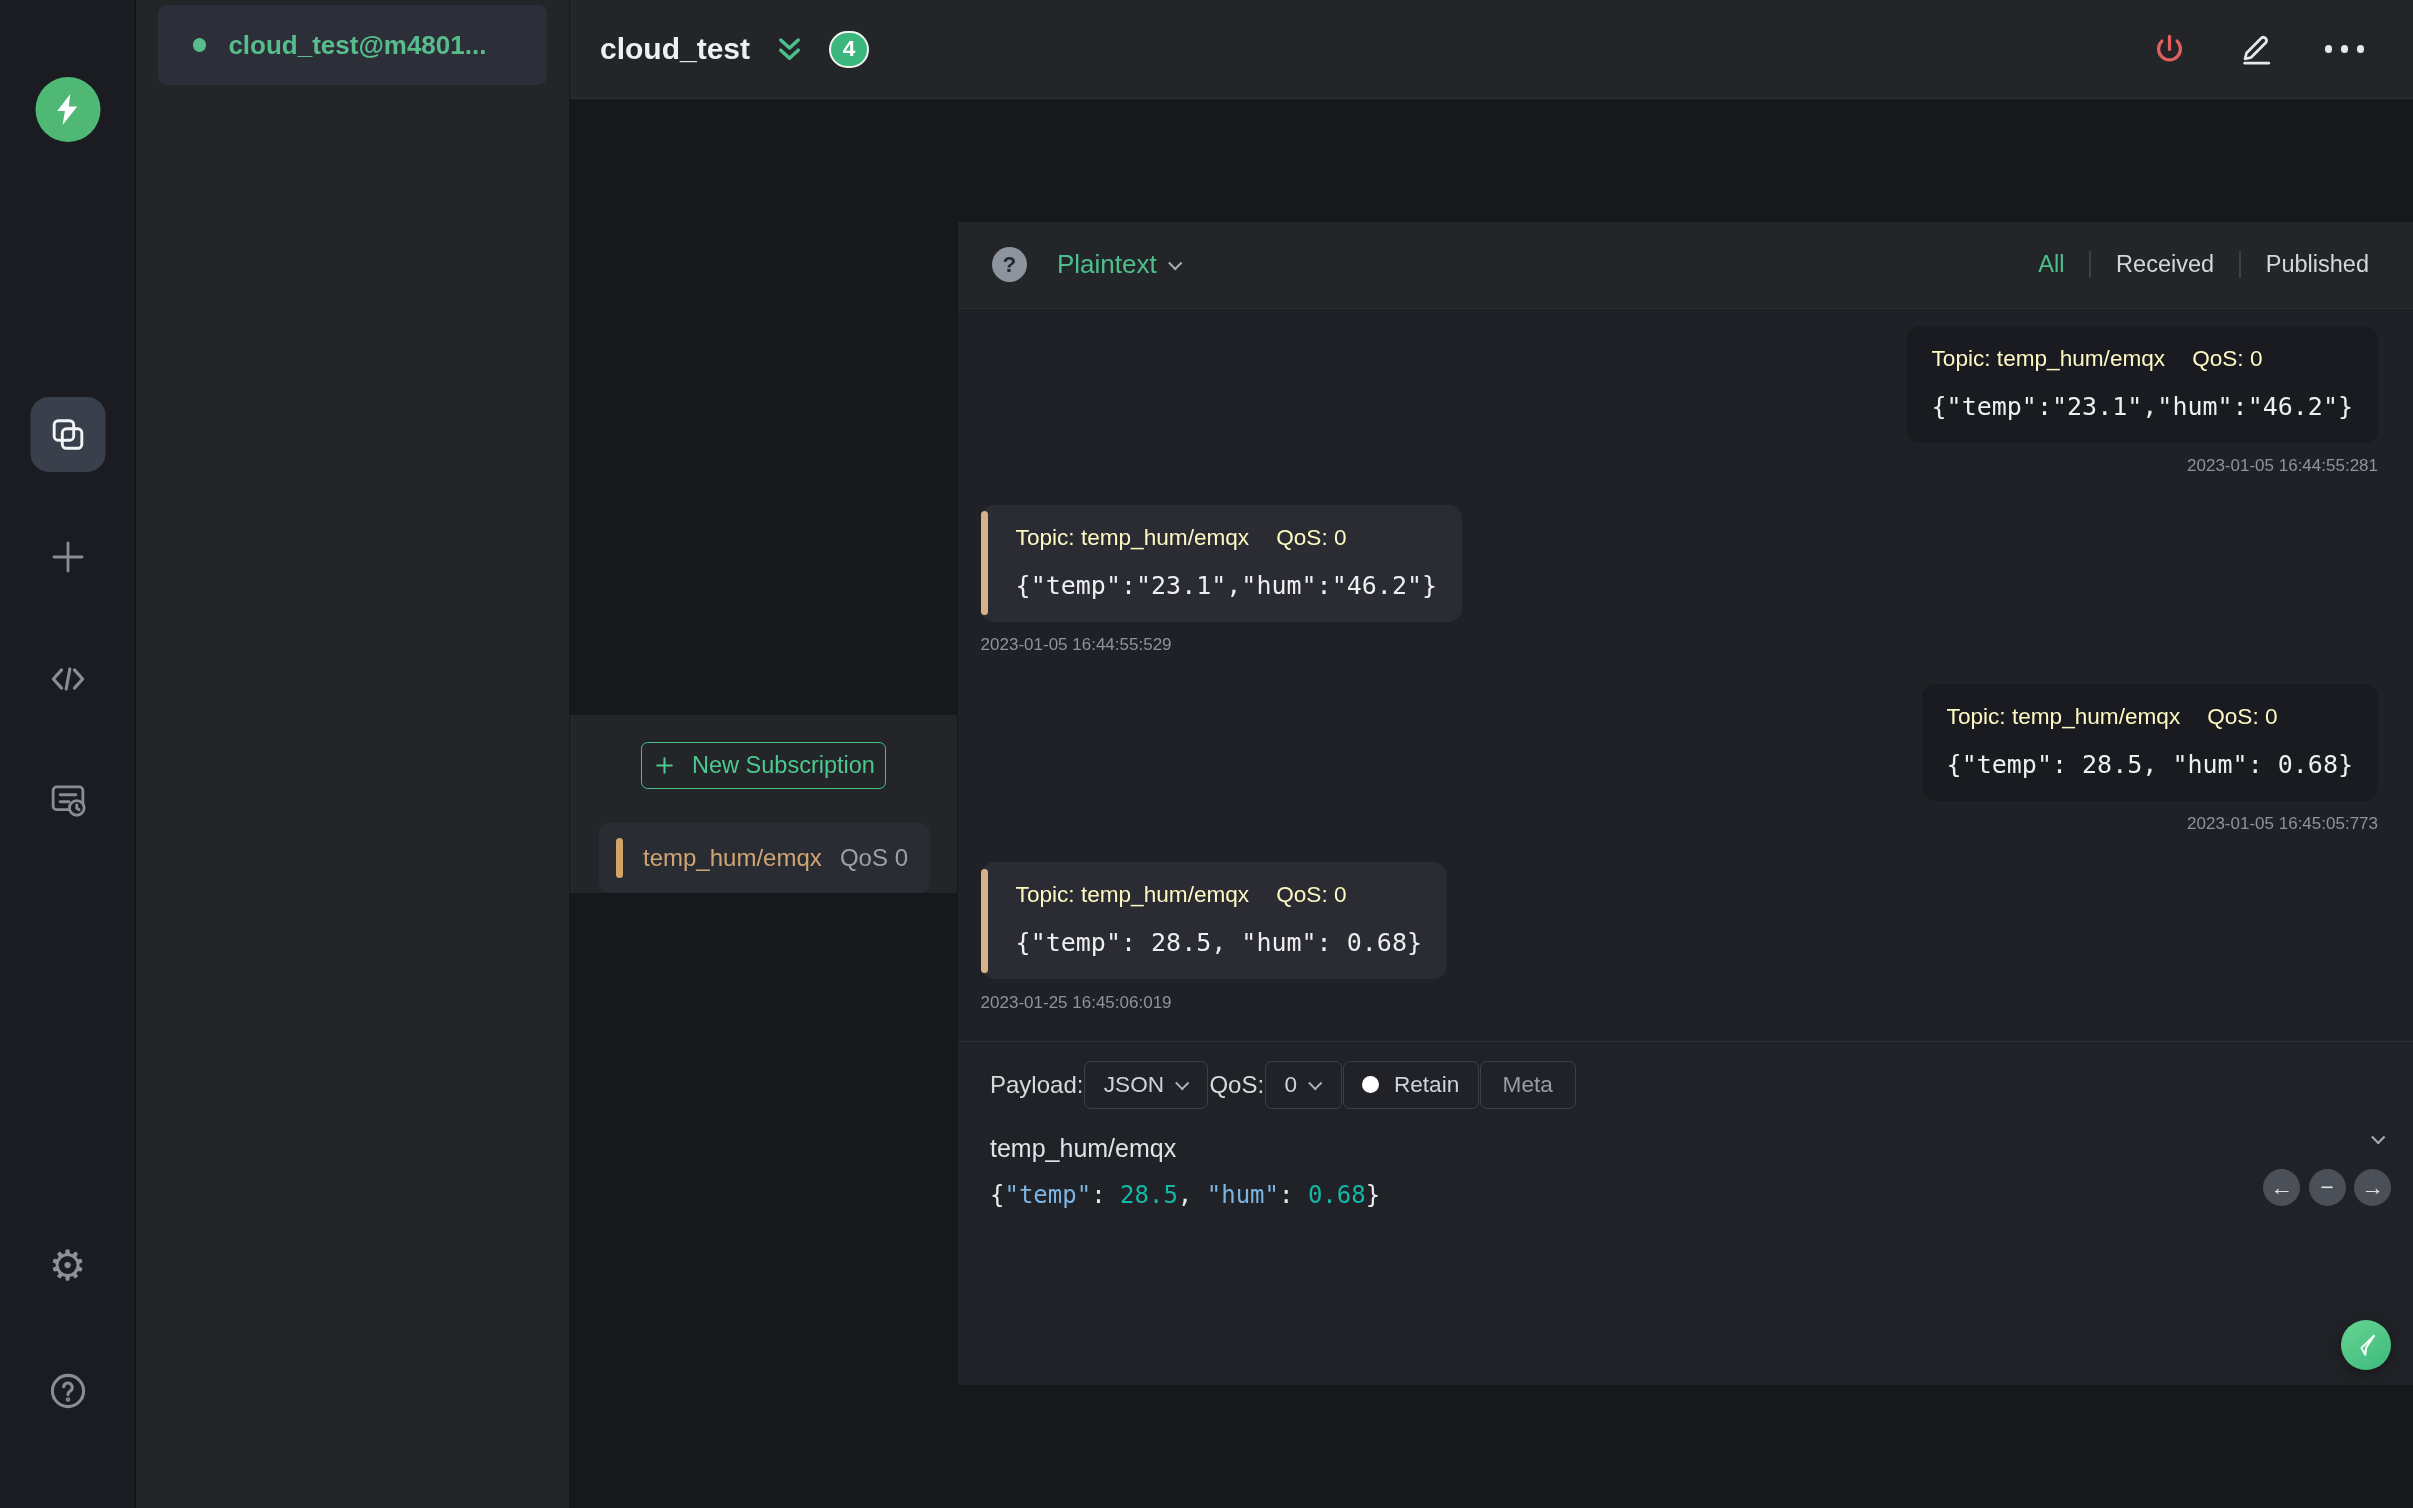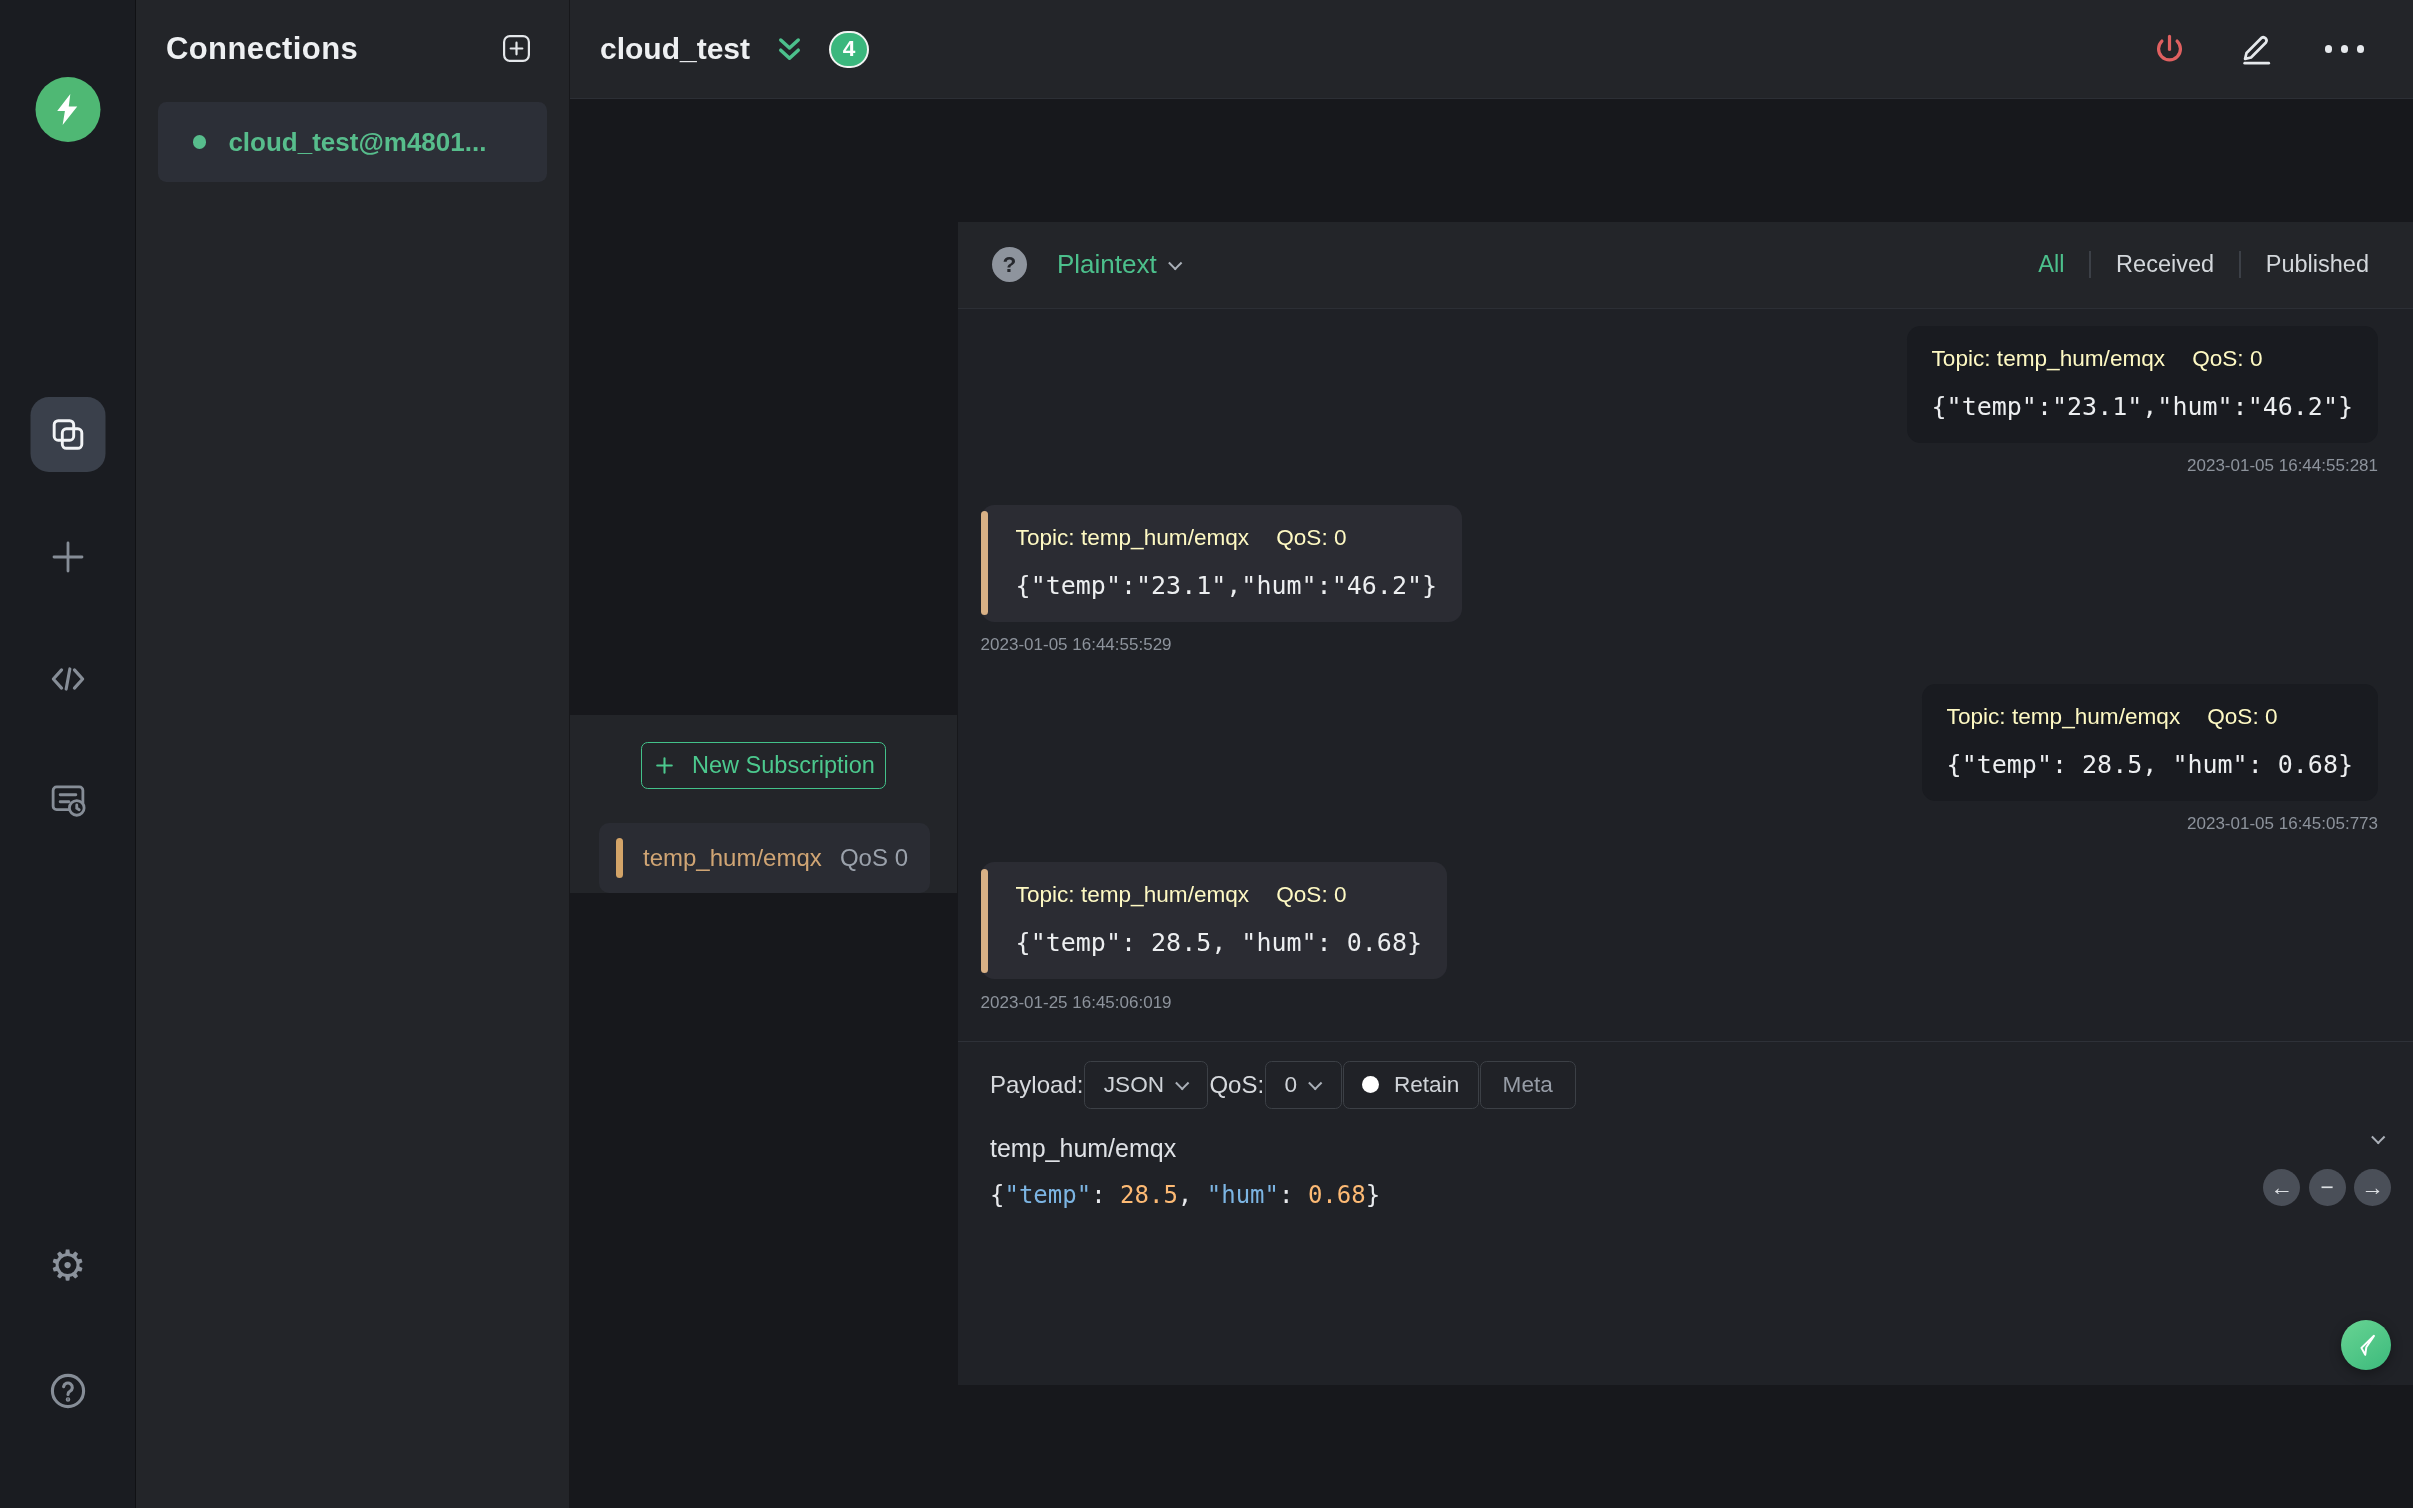--- a/index.html
+++ b/index.html
@@ -89,21 +89,21 @@
   .box { display:flex; align-items:center; gap:15px; border:1.7px solid #3c4046; border-radius:6.7px;
          padding:10px 18.4px; font-size:22.6px; color:#cfd3d8; background:transparent; }
   .caret { width:10px; height:10px; border-left:2.5px solid #aab0b8; border-bottom:2.5px solid #aab0b8;
            transform:rotate(-45deg) translateY(-2.5px); }
   .retain-dot { width:17px; height:17px; border-radius:50%; background:#fff; }
   .meta { color:#969ca6; padding:10px 22px; }
   .pub-topic { padding:25px 32px 0 32px; font-size:25px; color:#dfe2e6; }
   .topic-caret { position:absolute; right:28.5px; top:92px; }
   .pub-editor { padding:18.4px 32px 0 32px; font-family:"DejaVu Sans Mono", monospace;
                 font-size:24px; white-space:pre; color:#e8eaed; }
-  .tk-key { color:#7cb5e3; } .tk-num { color:#fdba74; } .tk-p { color:#e8eaed; }
+  .tk-key { color:#7cb5e3; } .tk-num { color:#14b8a6; } .tk-p { color:#e8eaed; }
   .hist { position:absolute; top:127px; right:22px; display:flex; gap:8.4px; }
   .hist .circle { width:37px; height:37px; border-radius:50%; background:#4a4f58; color:#dde0e4;
                   font-size:22.6px; display:flex; align-items:center; justify-content:center; cursor:pointer; }
   .send { position:absolute; right:22px; bottom:15px; width:50px; height:50px; border-radius:50%;
           background:linear-gradient(145deg,#68d493,#3cba7c); display:flex; align-items:center;
           justify-content:center; box-shadow:0 3.4px 11.7px rgba(0,0,0,.35); cursor:pointer; }
   svg { display:block; }
 </style>
 </head>
 <body>
@@ -144,29 +144,20 @@
     <div class="r-item r-help">
       <svg width="44" height="44" viewBox="0 0 24 24" fill="none" stroke="#868d97" stroke-width="1.7" stroke-linecap="round">
         <circle cx="12" cy="12" r="8.5"></circle>
         <path d="M9.6 9.6a2.4 2.4 0 1 1 3.4 2.6c-.8.4-1 .9-1 1.7"></path>
         <circle cx="12" cy="16.6" r="0.4" fill="#868d97"></circle>
       </svg>
     </div>
   </div>
 
   <div class="conn-panel">
-    <div class="conn-head">
-      <span class="conn-title">Connections</span>
-      <span class="conn-add">
-        <svg width="35" height="35" viewBox="0 0 24 24" fill="none" stroke="#e4e7ea" stroke-width="1.5" stroke-linecap="round">
-          <rect x="3.5" y="3.5" width="17" height="17" rx="4"></rect>
-          <path d="M12 8v8M8 12h8"></path>
-        </svg>
-      </span>
-    </div>
     <div class="conn-item">
       <span class="conn-dot"></span>
       <span class="conn-name">cloud_test@m4801...</span>
     </div>
   </div>
 
   <div class="right">
 
     <div class="main-head">
       <span class="main-title">cloud_test</span>

